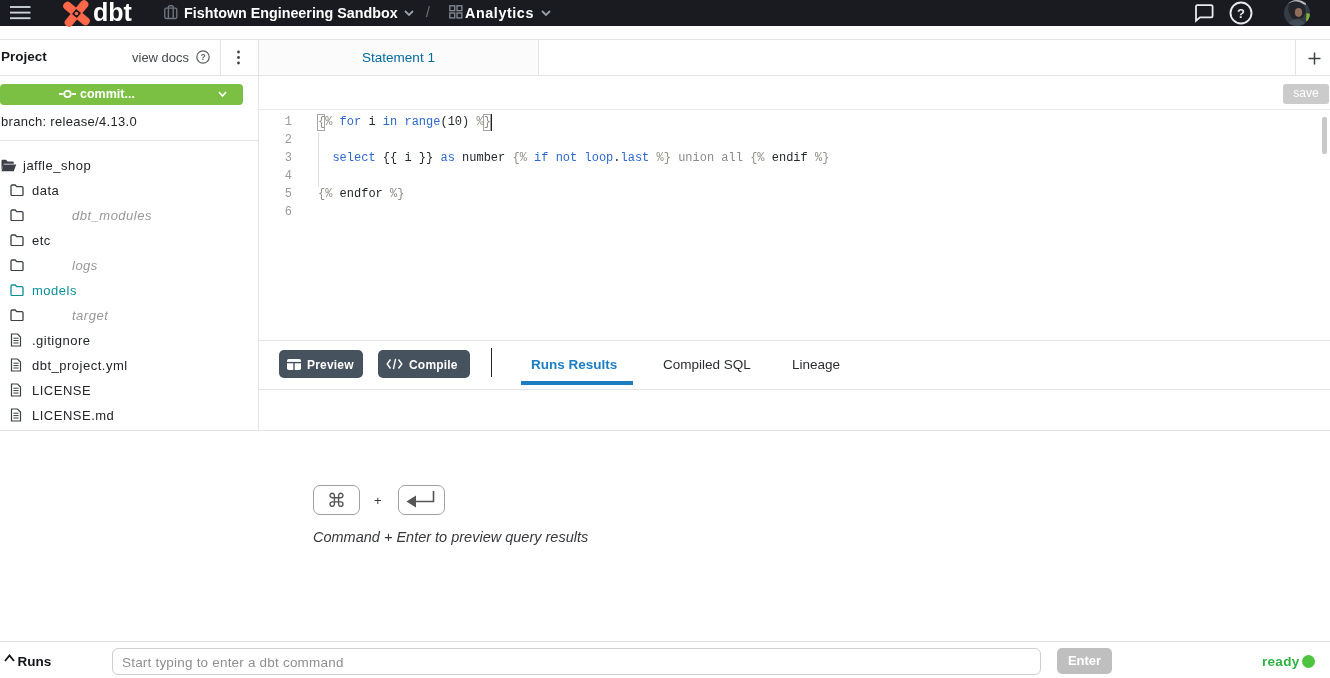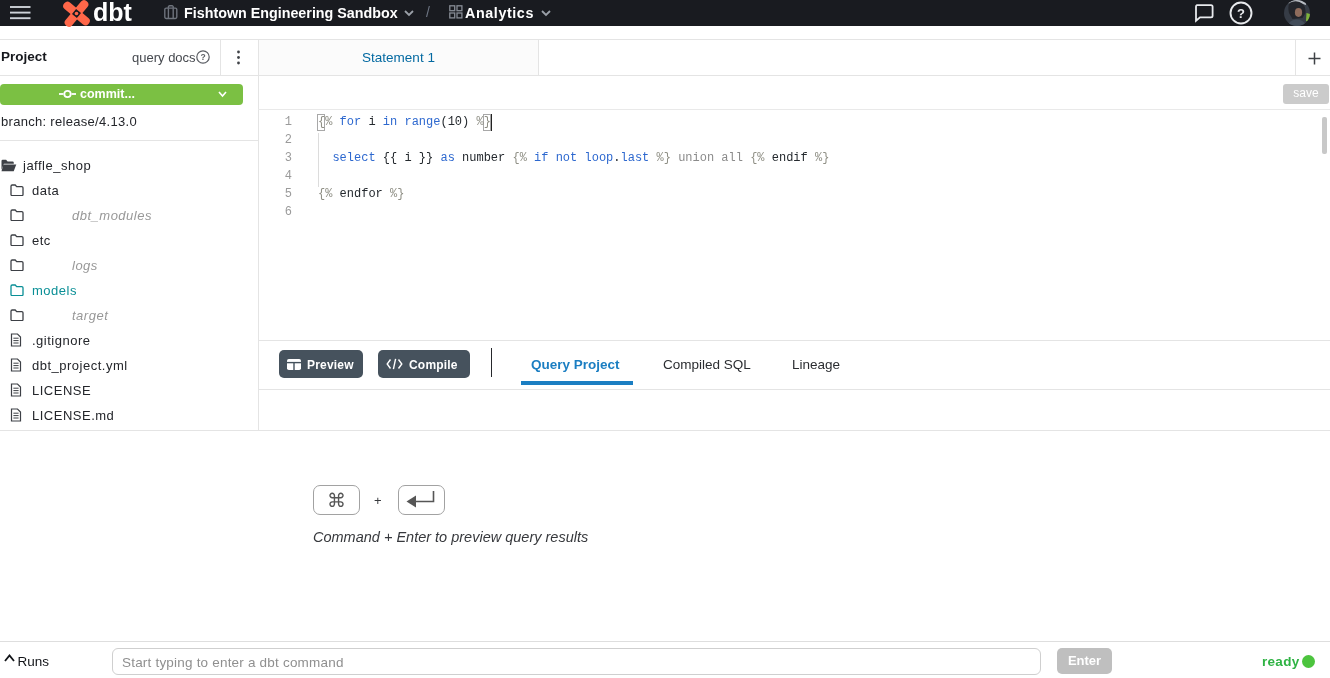--- a/index.html
+++ b/index.html
@@ -90,21 +90,21 @@
       <path d="M22.5,13 l3.5,1 v8 l-4,-1 z" fill="#7fb43c"></path>
     </g>
   </svg>
 <div class="hline" style="left:0;top:39px;width:1330px"></div>
 <div class="hline" style="left:0;top:75px;width:1330px"></div>
 <div class="vline" style="left:220px;top:40px;height:35px"></div>
 <div class="vline" style="left:258px;top:40px;height:390px"></div>
 <div class="vline" style="left:538px;top:40px;height:35px"></div>
 <div class="vline" style="left:1295px;top:40px;height:35px"></div>
 <div class="abs" style="left:1px;top:49px;font-size:13.5px;font-weight:bold;color:#16181d">Project</div>
-<div class="abs" style="left:132px;top:50px;font-size:13px;color:#45484e">query docs</div>
+<div class="abs" style="left:132px;top:50px;font-size:13px;color:#45484e">view docs</div>
 <svg class="abs" style="left:196px;top:50px" width="14" height="14" viewBox="0 0 14 14">
     <circle cx="7" cy="7" r="6.2" fill="none" stroke="#5a5d63" stroke-width="1.2"></circle>
     <text x="7" y="10" text-anchor="middle" fill="#5a5d63" font-size="8.5" font-weight="bold" font-family="Liberation Sans">?</text>
   </svg>
 <svg class="abs" style="left:236px;top:50px" width="5" height="15">
     <circle cx="2.5" cy="2" r="1.4" fill="#404348"></circle>
     <circle cx="2.5" cy="7.5" r="1.4" fill="#404348"></circle>
     <circle cx="2.5" cy="13" r="1.4" fill="#404348"></circle>
   </svg>
 <div class="abs" style="left:259px;top:40px;width:279px;height:35px;background:#fbfbfb"></div>
@@ -224,36 +224,36 @@
 <div class="tbtn" style="left:378px;width:92px"></div>
 <svg class="abs" style="left:386px;top:358px" width="17" height="12" viewBox="0 0 17 12">
     <g fill="none" stroke="#fff" stroke-width="1.4">
       <path d="M4.5,1.5 L1.2,6 L4.5,10.5"></path>
       <path d="M12.5,1.5 L15.8,6 L12.5,10.5"></path>
       <line x1="9.6" y1="0.8" x2="7.4" y2="11.2"></line>
     </g>
   </svg>
 <div class="abs" style="left:409px;top:357.5px;color:#fff;font-weight:bold;font-size:12px;letter-spacing:0.2px">Compile</div>
 <div class="abs" style="left:491px;top:348px;width:1px;height:29px;background:#26282c"></div>
-<div class="abs" style="left:531px;top:357px;font-size:13.5px;font-weight:bold;color:#1b7ec2">Query Project</div>
+<div class="abs" style="left:531px;top:357px;font-size:13.5px;font-weight:bold;color:#1b7ec2">Runs Results</div>
 <div class="abs" style="left:663px;top:357px;font-size:13.5px;color:#2b2d31">Compiled SQL</div>
 <div class="abs" style="left:792px;top:357px;font-size:13.5px;color:#2b2d31">Lineage</div>
 <div class="abs" style="left:521px;top:381px;width:112px;height:4px;background:#1b7ec2"></div>
 <div class="hline" style="left:0;top:430px;width:1330px"></div>
 <div class="keybox" style="left:313px"></div>
 <div class="abs" style="left:327px;top:489px;font-size:19px;color:#565656">⌘</div>
 <div class="abs" style="left:374px;top:493px;font-size:13px;color:#37393d">+</div>
 <div class="keybox" style="left:398px"></div>
 <svg class="abs" style="left:405px;top:490px" width="31" height="19" viewBox="0 0 31 19">
     <path d="M28.5,1 V11.5 H10" fill="none" stroke="#565656" stroke-width="1.6"></path>
     <path d="M11,5.5 L11,17.5 L1.5,11.5 Z" fill="#565656"></path>
   </svg>
 <div class="abs" style="left:313px;top:529px;font-size:14.5px;font-style:italic;color:#37393d">Command + Enter to preview query results</div>
 <div class="hline" style="left:0;top:641px;width:1330px;background:#dedede"></div>
 <svg class="abs" style="left:3.5px;top:654px" width="11" height="8">
     <path d="M1,7 L5.5,1.5 L10,7" fill="none" stroke="#121418" stroke-width="1.8"></path>
   </svg>
-<div class="abs" style="left:17.5px;top:654px;font-size:13.5px;font-weight:normal;color:#121418">Runs</div>
+<div class="abs" style="left:17.5px;top:654px;font-size:13.5px;font-weight:bold;color:#121418">Runs</div>
 <div class="abs" style="left:112px;top:648px;width:929px;height:27px;border:1px solid #cfcfcf;border-radius:6px"></div>
 <div class="abs" style="left:122px;top:655px;font-size:13.5px;letter-spacing:0.2px;color:#8f8f8f">Start typing to enter a dbt command</div>
 <div class="abs" style="left:1057px;top:648px;width:55px;height:26px;line-height:26px;background:#bfbfbf;border-radius:5px;color:#fff;font-weight:bold;font-size:13px;text-align:center">Enter</div>
 <div class="abs" style="left:1262px;top:654px;font-size:13.5px;font-weight:600;letter-spacing:0.3px;color:#2fb344">ready</div>
 <div class="abs" style="left:1302px;top:655px;width:13px;height:13px;border-radius:50%;background:#4cc43e"></div>
 
 </body></html>

